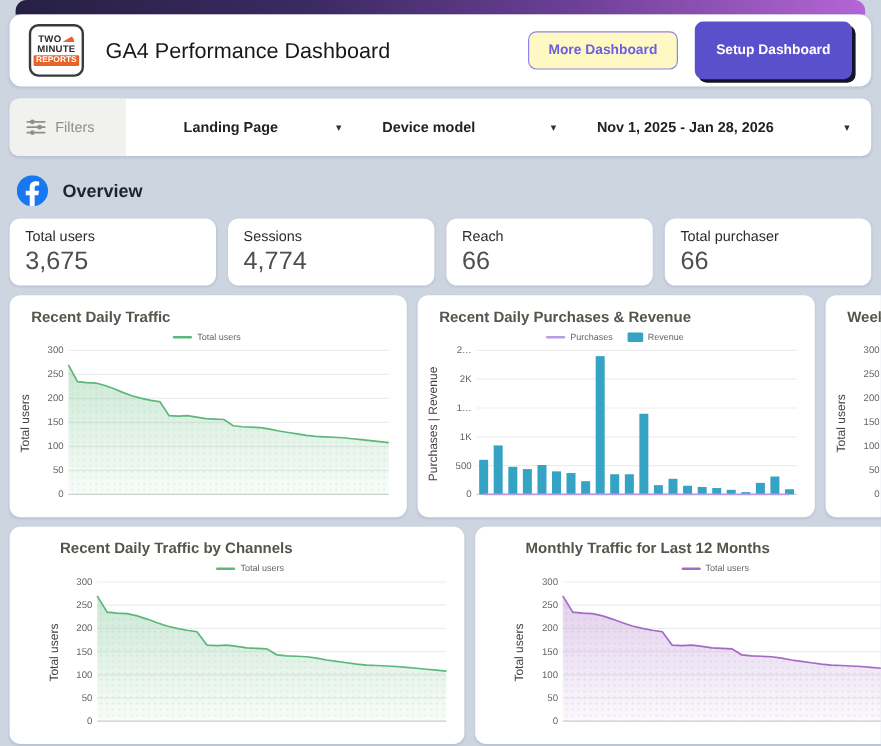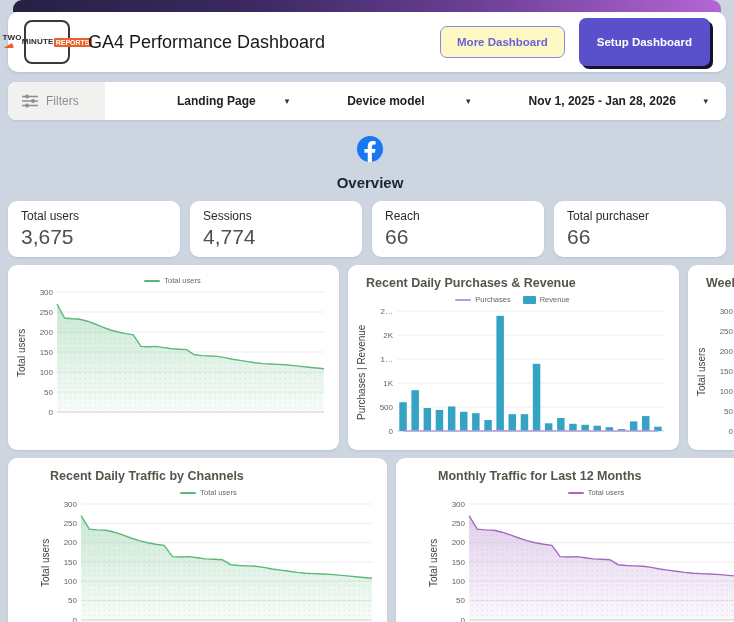--- a/index.html
+++ b/index.html
@@ -6,44 +6,44 @@
   html,body { width:734px; height:622px; }
   body { font-family:"Liberation Sans", sans-serif; background:#ccd5e0; overflow:hidden; }
   .page { width:734px; height:622px; position:relative; }
 
   
   .accent-strip { height:12px; margin:0 13px; border-radius:9px 9px 0 0;
     background:linear-gradient(90deg,#262043 0%,#3c2a63 35%,#6b3f95 65%,#b565d6 100%); }
   .header-card { background:#fff; border-radius:10px; margin:0 8px; height:60px;
     display:flex; align-items:center; padding:0 16px; box-shadow:0 1px 3px rgba(30,40,80,.12); }
   .logo-box { width:46px; height:44px; border:2px solid #3a3a3a; border-radius:8px; background:#fff;
-    display:flex; flex-direction:row; align-items:center; justify-content:center; line-height:1; padding:2px; }
+    display:flex; flex-direction:column; align-items:center; justify-content:center; line-height:1; padding:2px; }
   .logo-l1 { font-size:8px; font-weight:bold; color:#2b2b2b; letter-spacing:.2px; position:relative; }
   .logo-l1::after { content:""; display:inline-block; width:10px; height:6px; margin-left:1px;
     background:#e8622c; border-radius:0 6px 0 0; clip-path:polygon(0 100%,100% 0,100% 100%); }
   .logo-l2 { font-size:8px; font-weight:bold; color:#2b2b2b; letter-spacing:.2px; }
   .logo-l3 { font-size:7px; font-weight:bold; color:#fff; background:#e8622c; padding:1px 2px; border-radius:1px; margin-top:1px; }
   .header-title { font-size:18px; color:#16181d; margin-left:18px; font-weight:500; flex:1; }
   .btn-more { background:#fef9c3; border:1.5px solid #8f83ea; color:#6b5fe0; font-weight:bold; font-size:11.5px;
     padding:9px 16px; border-radius:7px; cursor:pointer; font-family:inherit; margin-right:14px; }
   .btn-setup { background:#5b50cc; border:none; color:#fff; font-weight:bold; font-size:11.5px;
     padding:18px 18px; border-radius:7px; cursor:pointer; font-family:inherit; box-shadow:3px 3px 0 #15132c; }
 
   
-  .filters-bar { background:#fff; border-radius:8px; margin:10px 8px 0; height:38px; display:flex; align-items:stretch;
-    box-shadow:0 1px 2px rgba(30,40,80,.10); overflow:hidden;gap:24px; }
+  .filters-bar { background:#fff; border-radius:8px; margin:10px 8px 0; height:48px; display:flex; align-items:stretch;
+    box-shadow:0 1px 2px rgba(30,40,80,.10); overflow:hidden; }
   .filters-label { width:97px; background:#f1f1f0; display:flex; align-items:center; gap:8px; padding-left:14px; }
   .filters-label span { font-size:12px; color:#8e8e8e; }
   .dropdown { display:flex; align-items:center; justify-content:space-between; padding:0 18px 0 16px; cursor:pointer; }
   .dd1 { flex:1;padding-left:48px; } .dd2 { flex:1.1; } .dd3 { flex:1.6; }
   .dd-value { font-size:12px; font-weight:bold; color:#222; }
   .caret { font-size:9px; color:#333; }
 
   
-  .section-row { display:flex; align-items:center; gap:12px; margin:16px 8px 10px 14px;flex-direction:column; }
+  .section-row { display:flex; align-items:center; gap:12px; margin:16px 8px 10px 14px; }
   .fb-icon { width:26px; height:26px; }
   .section-title { font-size:15px; font-weight:bold; color:#1c2430; }
 
   
   .kpi-row { display:flex; gap:10px; margin:0 8px; }
   .kpi-card { flex:1; background:#fff; border-radius:9px; height:56px; padding:8px 13px;
     box-shadow:0 1px 2px rgba(30,40,80,.10); }
   .kpi-label { font-size:12px; color:#2b2b2b; }
   .kpi-value { font-size:21px; color:#4f4f4f; margin-top:2px; }
   .kpi-value.bold { color:#141414; font-weight:bold; }
@@ -134,20 +134,21 @@
       <div class="kpi-value">66</div>
     </div>
     <div class="kpi-card">
       <div class="kpi-label">Total purchaser</div>
       <div class="kpi-value">66</div>
     </div>
   </div>
 
   <div class="charts-row">
     <div class="chart-card small">
+      <div class="chart-title">Recent Daily Traffic</div>
       <div class="legend">
           <span class="legend-item">
             <span class="swatch line" style="background: rgb(92, 184, 122);"></span>
             <span>Total users</span>
           </span>
         </div>
       <div class="plot-row">
         <div class="ylabel">Total users</div>
         <svg class="plot" viewBox="0 0 300 132">
             <defs>

